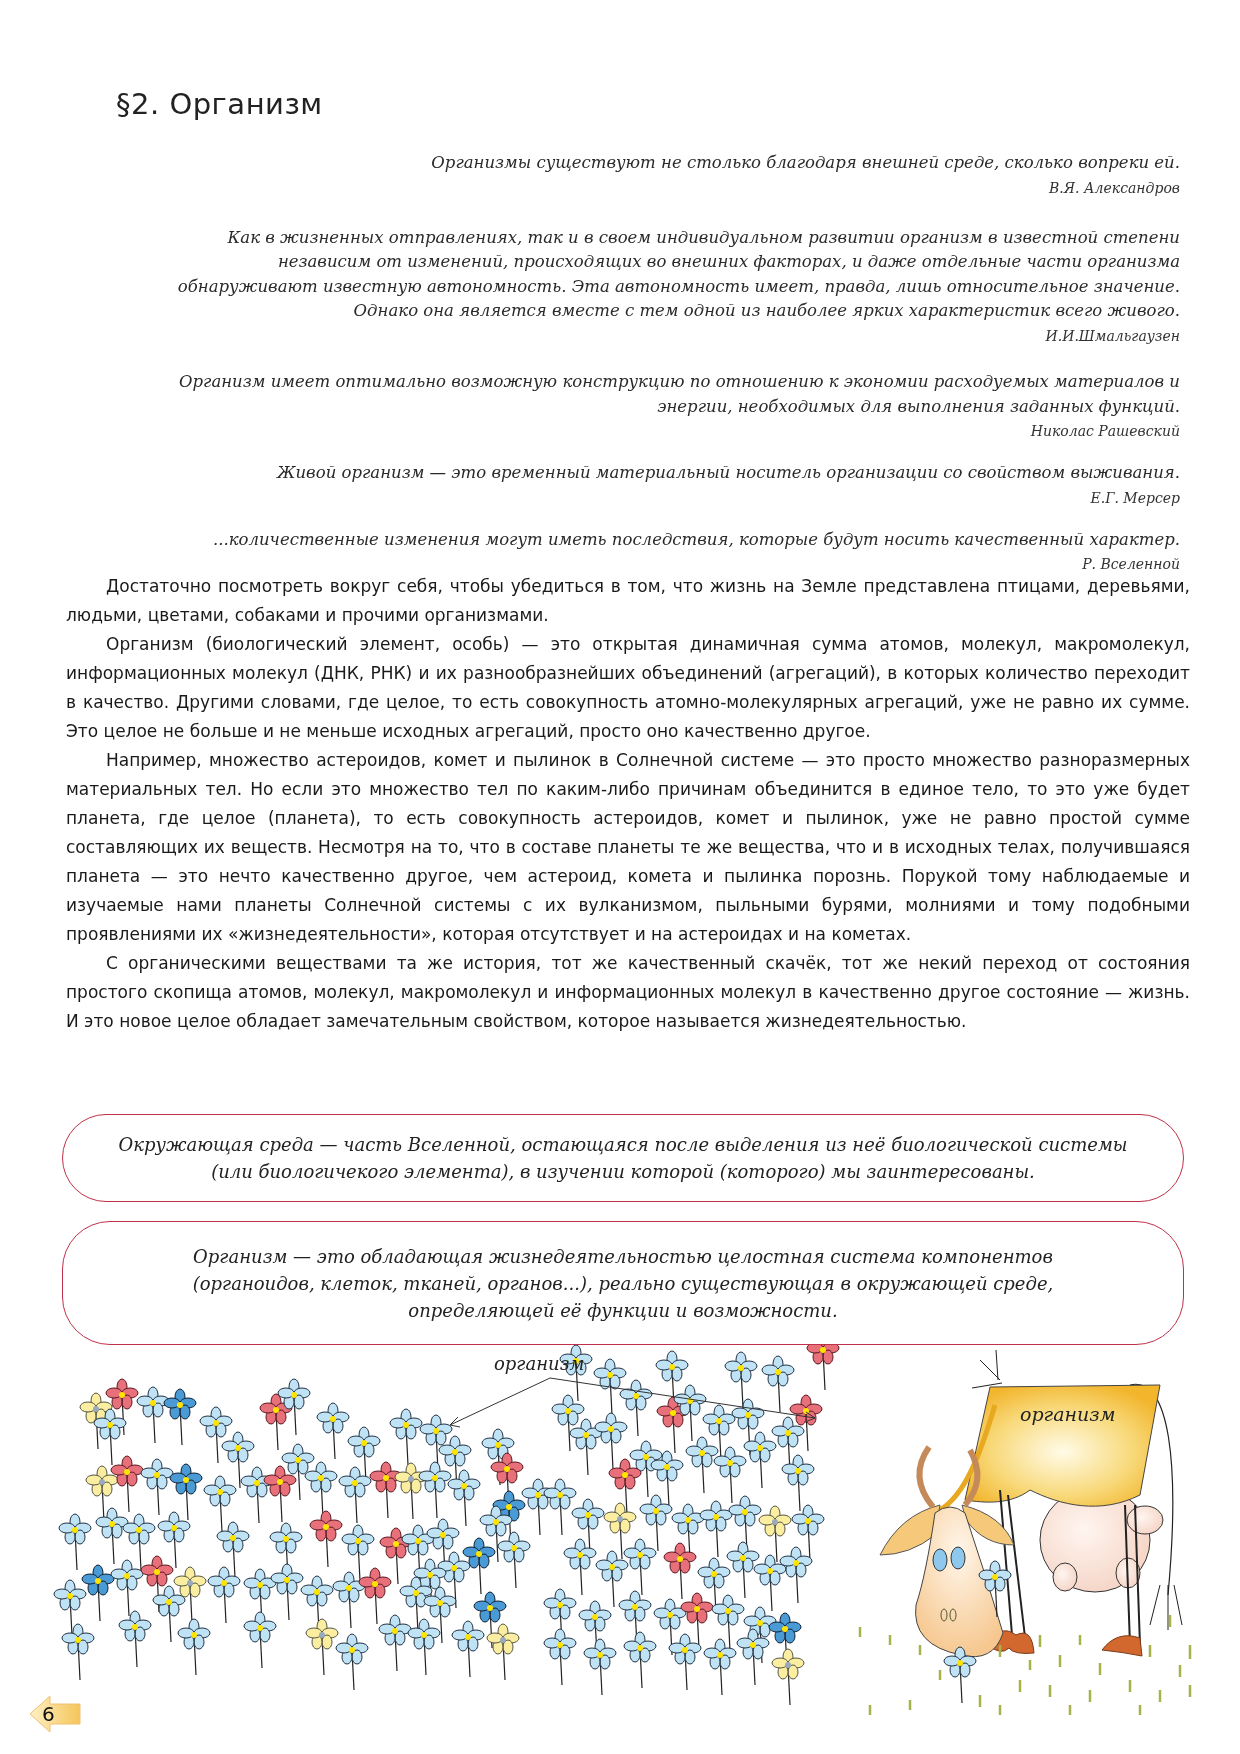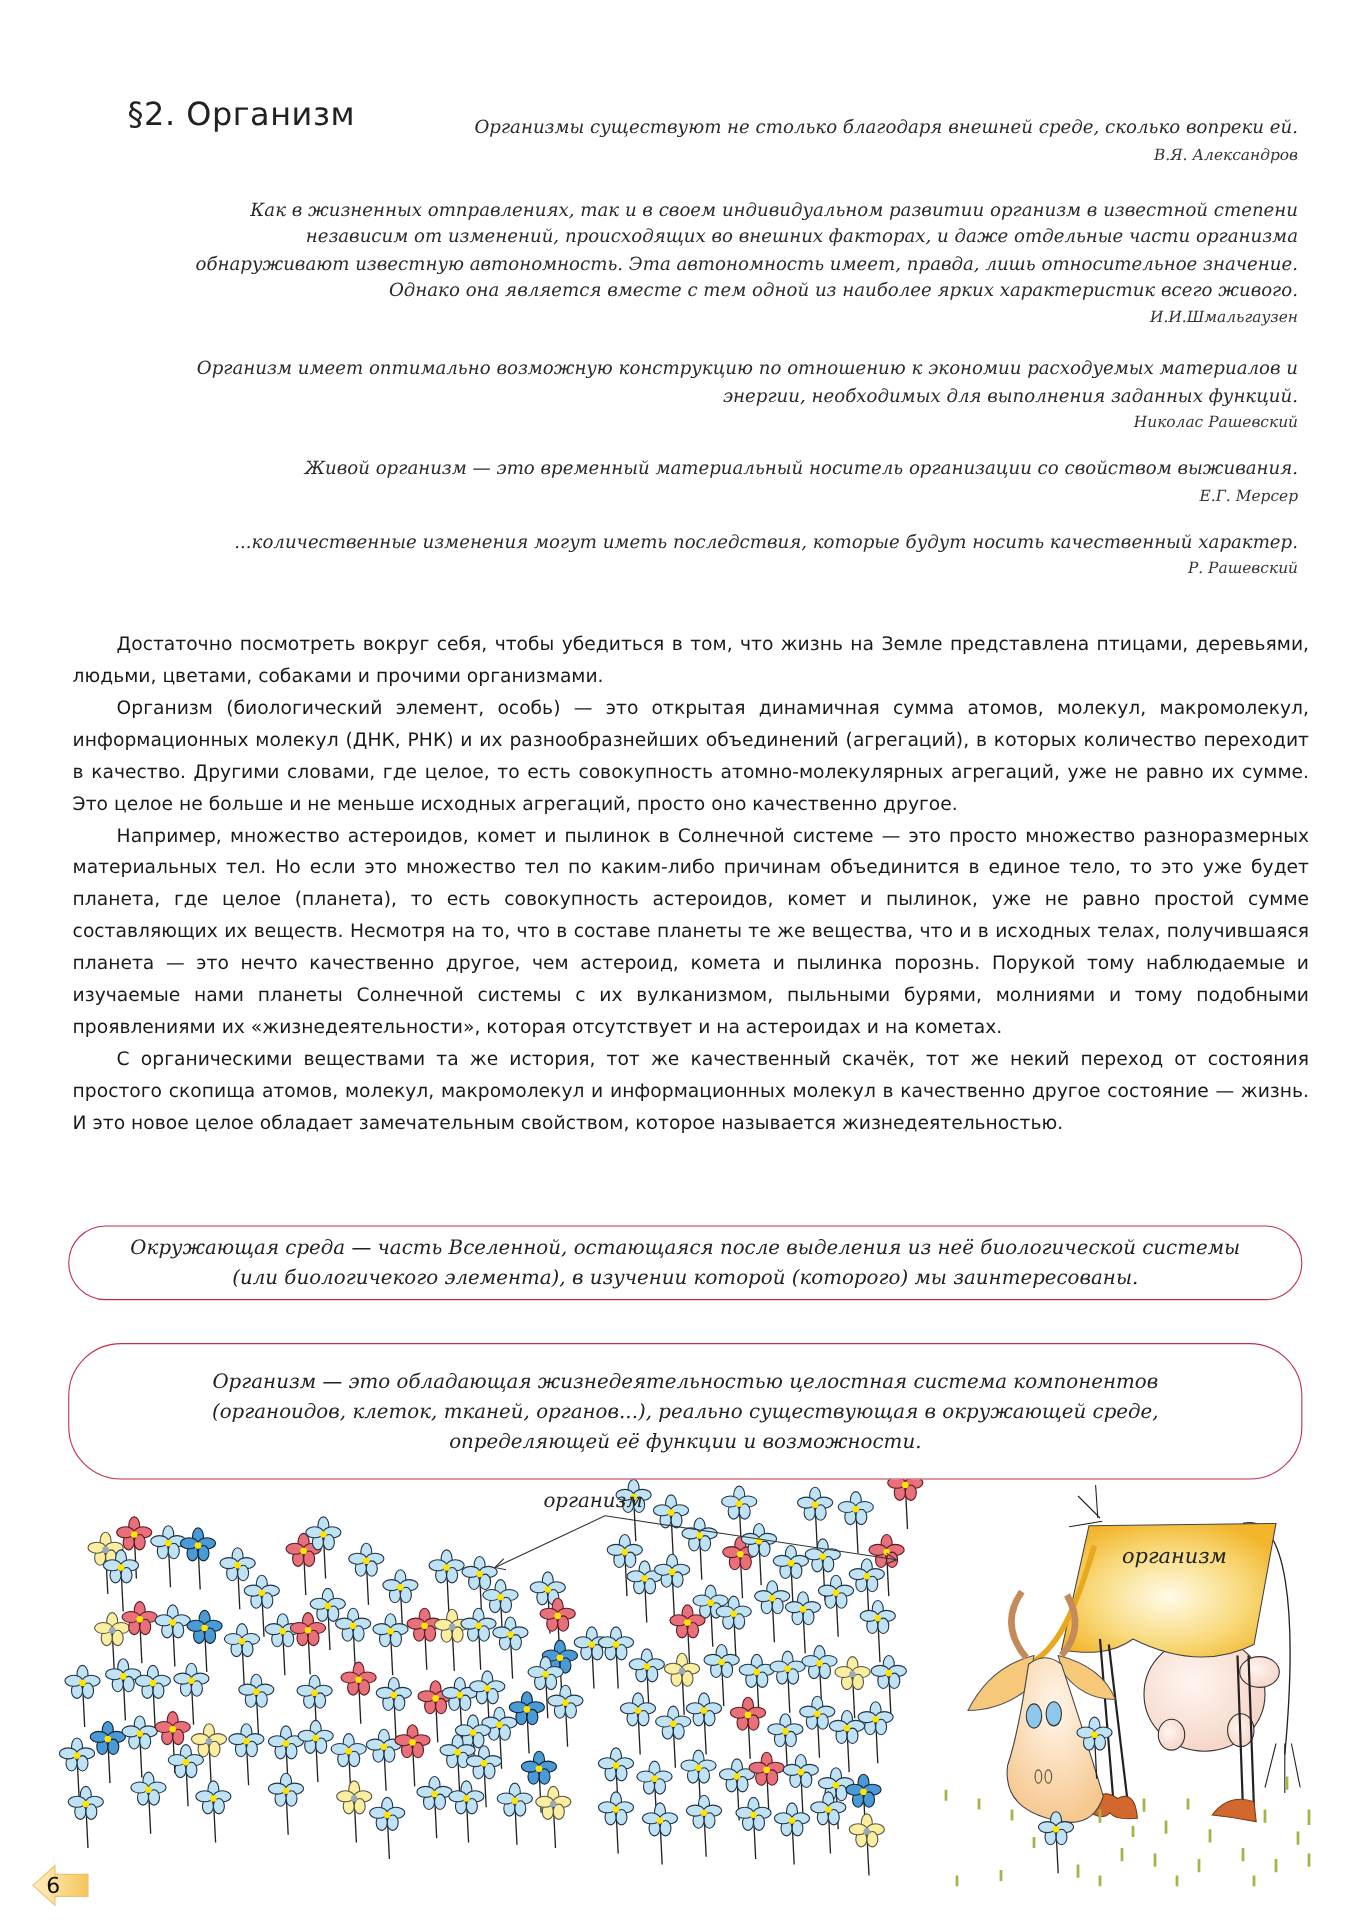--- a/index.html
+++ b/index.html
@@ -13,39 +13,39 @@
   .epigraphs { position: absolute; left: 56px; right: 60px; top: 104px; }
   .epigraph { text-align: right; margin-bottom: 18px; }
   .epi-text {
     font-family: "DejaVu Serif", serif; font-style: italic; font-size: 16.5px;
     line-height: 24.6px; color: #2a2a2a; white-space: pre-line;
   }
   .epi-author {
     font-family: "DejaVu Serif", serif; font-style: italic; font-size: 14px;
     line-height: 24px; color: #333;
   }
-  .epigraph.e1 { margin-bottom: 26px; }
+  .epigraph.e1 { margin-bottom: 26px; margin-top: 47px; }
   .epigraph.e2 { margin-bottom: 22px; }
   .epigraph.e3 { margin-bottom: 18px; }
   .epigraph.e4 { margin-bottom: 18px; }
   .body-text {
     position: absolute; left: 66px; right: 50px; top: 572px;
     font-family: "DejaVu Sans", sans-serif; font-size: 17px; line-height: 29px;
     color: #1a1a1a; text-align: justify;
   }
   .body-text p { margin: 0; text-indent: 40px; }
   .def-box {
     position: absolute; left: 62px; width: 1122px;
     border: 1.5px solid #c0304a; border-radius: 48px;
     font-family: "DejaVu Serif", serif; font-style: italic; font-size: 18px;
     line-height: 27px; text-align: center; color: #222;
     box-sizing: border-box; display: flex; align-items: center; justify-content: center;
     white-space: pre-line;
   }
-  .def1 { top: 1114px; height: 68px; }
+  .def1 { top: 1114px; height: 88px; }
   .def2 { top: 1221px; height: 124px; }
   .illustration { position: absolute; left: 40px; top: 1345px; width: 1160px; height: 370px; text-align: right; }
   .illus-label {
     position: absolute; font-family: "DejaVu Serif", serif; font-style: italic;
     font-size: 18px; color: #222;
   }
   .page-num {
     position: absolute; left: 28px; top: 1694px; width: 56px; height: 40px;
   }
   .page-num span {
@@ -76,21 +76,21 @@
       <div class="epi-text">Организм имеет оптимально возможную конструкцию по отношению к экономии расходуемых материалов и
 энергии, необходимых для выполнения заданных функций.</div>
       <div class="epi-author">Николас Рашевский</div>
     </div>
     <div class="epigraph e4">
       <div class="epi-text">Живой организм — это временный материальный носитель организации со свойством выживания.</div>
       <div class="epi-author">Е.Г. Мерсер</div>
     </div>
     <div class="epigraph e5">
       <div class="epi-text">...количественные изменения могут иметь последствия, которые будут носить качественный характер.</div>
-      <div class="epi-author">Р. Рашевский</div>
+      <div class="epi-author">Р. Вселенной</div>
     </div>
   </div>
 
   <div class="body-text">
     <p>Достаточно посмотреть вокруг себя, чтобы убедиться в том, что жизнь на Земле представлена птицами, деревьями, людьми, цветами, собаками и прочими организмами.</p>
     <p>Организм (биологический элемент, особь) — это открытая динамичная сумма атомов, молекул, макромолекул, информационных молекул (ДНК, РНК) и их разнообразнейших объединений (агрегаций), в которых количество переходит в качество. Другими словами, где целое, то есть совокупность атомно-молекулярных агрегаций, уже не равно их сумме. Это целое не больше и не меньше исходных агрегаций, просто оно качественно другое.</p>
     <p>Например, множество астероидов, комет и пылинок в Солнечной системе — это просто множество разноразмерных материальных тел. Но если это множество тел по каким-либо причинам объединится в единое тело, то это уже будет планета, где целое (планета), то есть совокупность астероидов, комет и пылинок, уже не равно простой сумме составляющих их веществ. Несмотря на то, что в составе планеты те же вещества, что и в исходных телах, получившаяся планета — это нечто качественно другое, чем астероид, комета и пылинка порознь. Порукой тому наблюдаемые и изучаемые нами планеты Солнечной системы с их вулканизмом, пыльными бурями, молниями и тому подобными проявлениями их «жизнедеятельности», которая отсутствует и на астероидах и на кометах.</p>
     <p>С органическими веществами та же история, тот же качественный скачёк, тот же некий переход от состояния простого скопища атомов, молекул, макромолекул и информационных молекул в качественно другое состояние — жизнь. И это новое целое обладает замечательным свойством, которое называется жизнедеятельностью.</p>
   </div>
 

